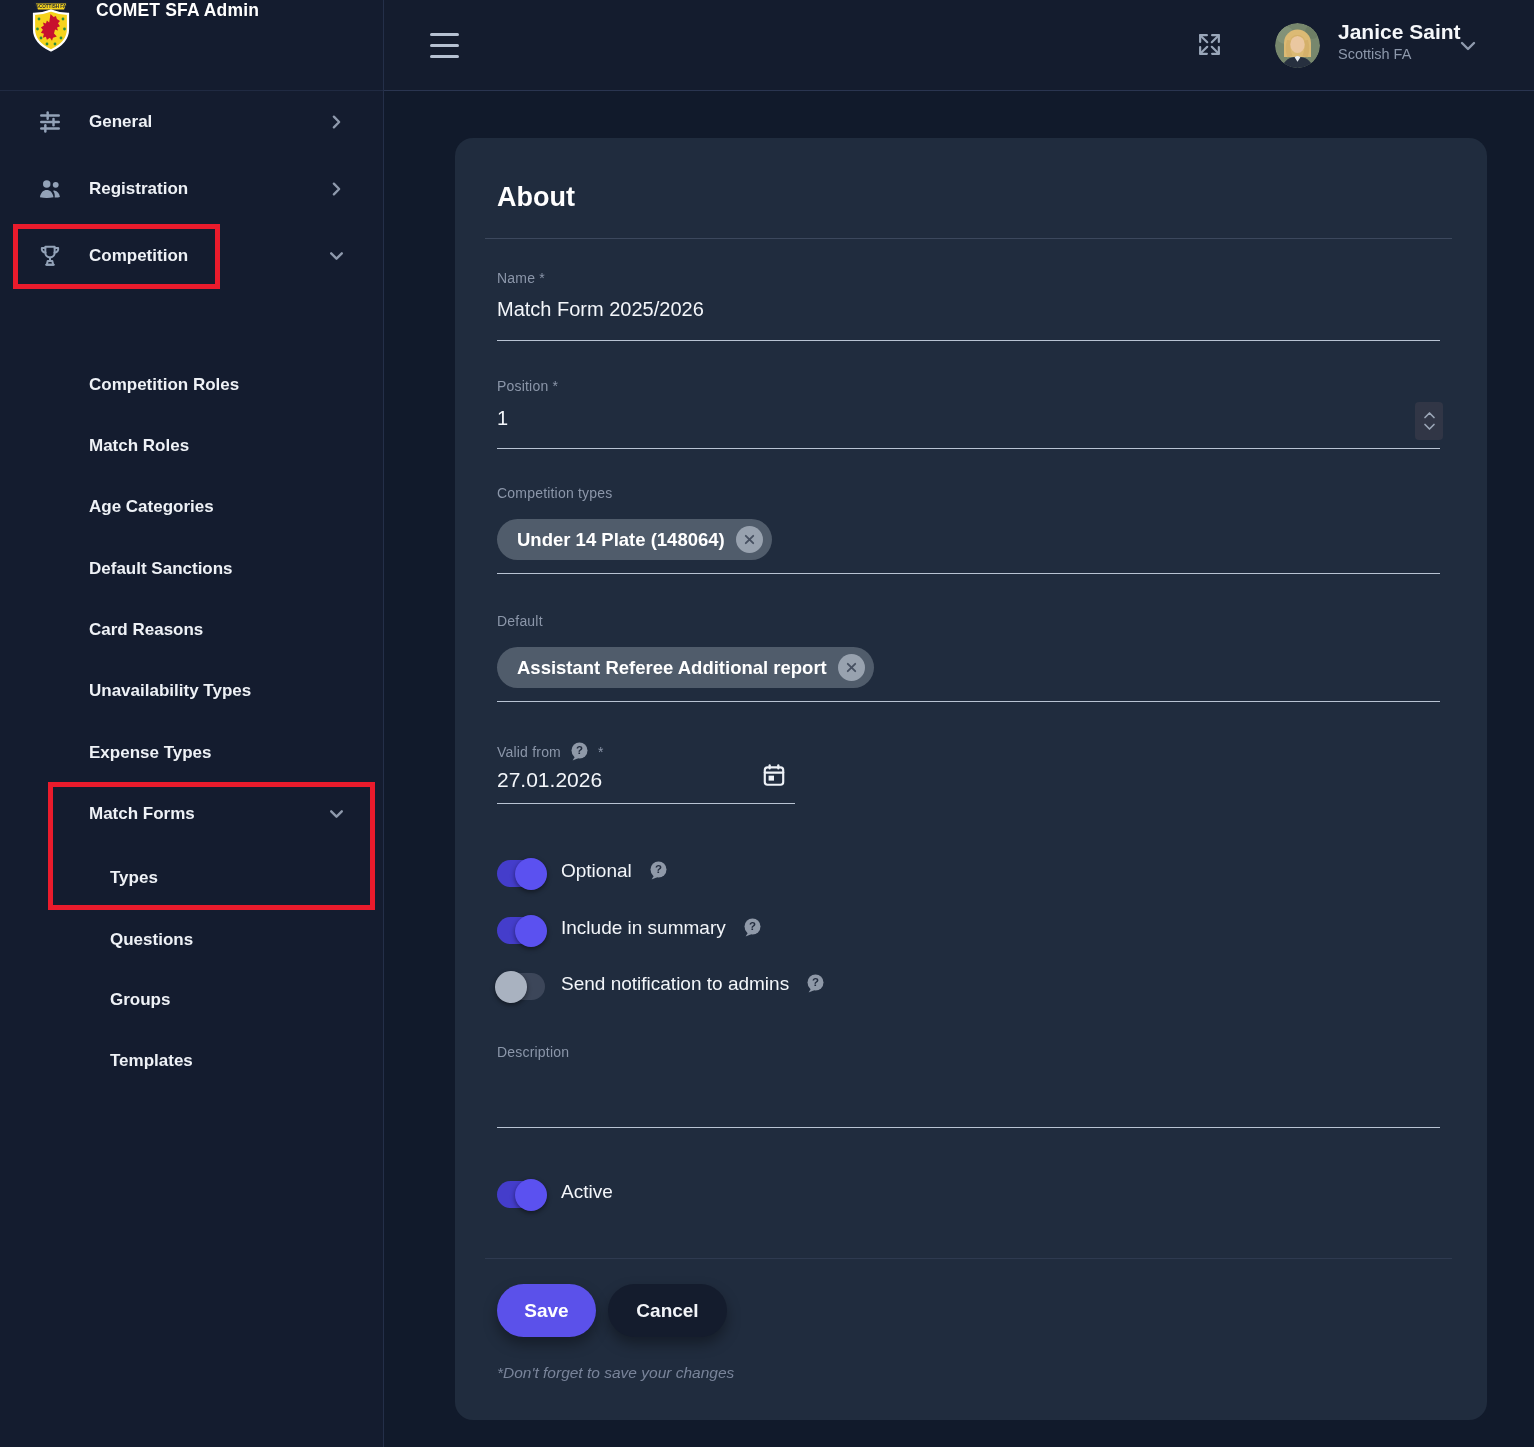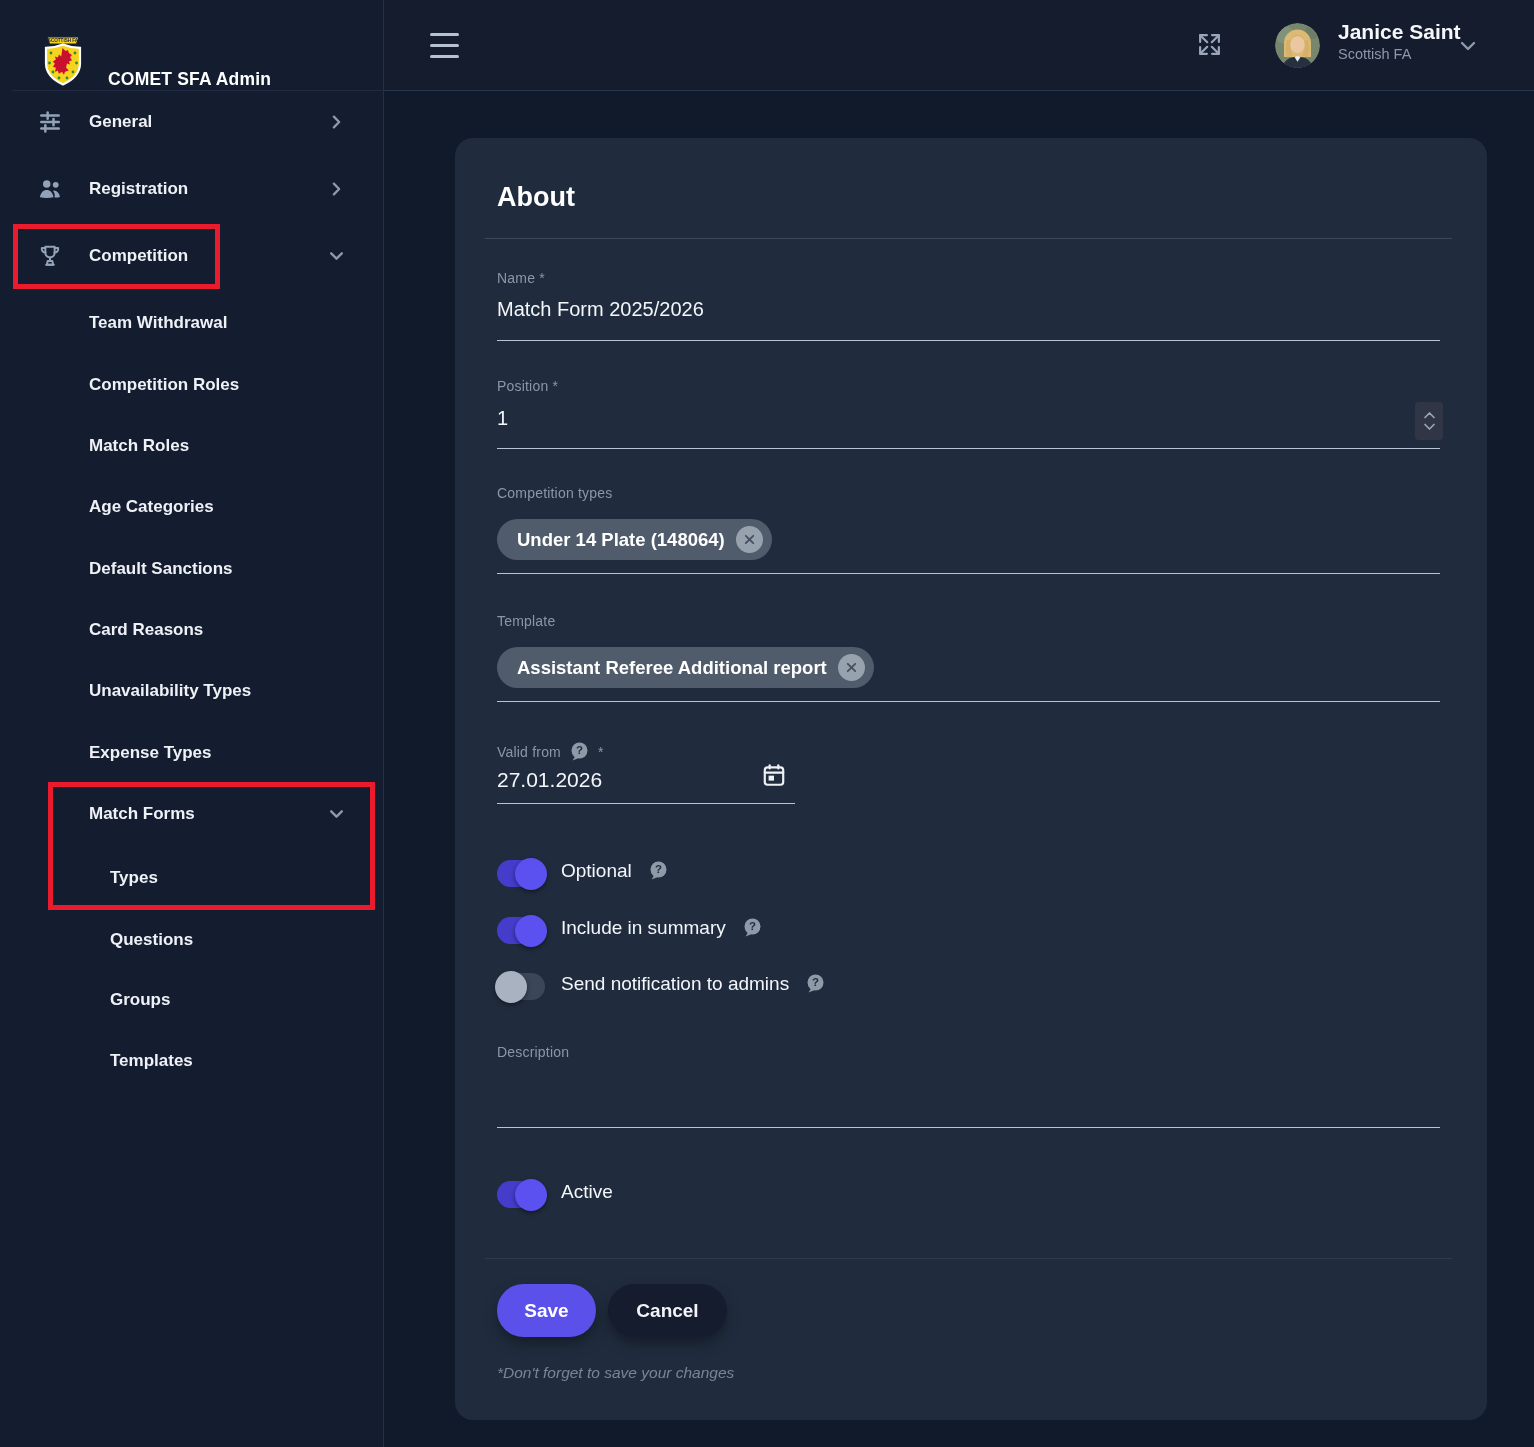--- a/index.html
+++ b/index.html
@@ -1,22 +1,22 @@
 <!DOCTYPE html>
 <html><head>
 <meta charset="utf-8">
 <style>
   html,body{margin:0;padding:0;background:#0d1424;}
   .stage{position:relative;width:1534px;height:1447px;background:#111a2b;overflow:hidden;
          font-family:"Liberation Sans","DejaVu Sans",sans-serif;-webkit-font-smoothing:antialiased;}
 
   
   .sidebar{position:absolute;left:0;top:0;width:383px;height:1447px;background:#141c2f;border-right:1px solid #242f49;}
-  .sb-header{position:absolute;left:12px;top:0;width:383px;height:91px;box-sizing:border-box;
-             border-bottom:1px solid #202a42;display:flex;align-items:flex-end;padding-left:26px;}
+  .sb-header{position:absolute;left:0;top:0;width:383px;height:91px;box-sizing:border-box;
+             border-bottom:1px solid #202a42;display:flex;align-items:flex-start;padding-left:26px;}
   .sb-logo{width:50px;height:56px;flex:0 0 auto;}
   .sb-title{margin-left:20px;font-size:17.5px;font-weight:700;color:#ffffff;letter-spacing:.2px;}
   .nav-row{position:absolute;left:0;width:383px;height:48px;cursor:pointer;}
   .nav-icon{position:absolute;left:36px;top:10px;width:28px;height:28px;}
   .nav-label{position:absolute;left:89px;top:50%;transform:translateY(-50%);
              font-size:17px;font-weight:600;color:#eef1f6;white-space:nowrap;}
   .lvl2 .nav-label{left:110px;}
   .nav-chev{position:absolute;right:38px;top:50%;transform:translateY(-50%);width:17px;height:17px;}
 
   
@@ -142,23 +142,20 @@
           </svg>
       </span>
       <span class="nav-label">Competition</span>
       <span class="nav-chev">
         <svg viewBox="0 0 16 16" width="17" height="17">
             <path d="M3 5.5l5 5 5-5" fill="none" stroke="#8e99ac" stroke-width="2.2" stroke-linecap="round" stroke-linejoin="round"></path>
           </svg>
       </span>
     </div>
 
-    <div class="nav-row lvl1" style="top:299px">
-      <span class="nav-label">Team Withdrawal</span>
-    </div>
     <div class="nav-row lvl1" style="top:361px">
       <span class="nav-label">Competition Roles</span>
     </div>
     <div class="nav-row lvl1" style="top:422px">
       <span class="nav-label">Match Roles</span>
     </div>
     <div class="nav-row lvl1" style="top:483px">
       <span class="nav-label">Age Categories</span>
     </div>
     <div class="nav-row lvl1" style="top:545px">
@@ -274,21 +271,21 @@
         <span>Under 14 Plate (148064)</span>
         <span class="chip-x">
           <svg viewBox="0 0 14 14" width="13" height="13">
               <path d="M3 3l8 8M11 3l-8 8" stroke="#465061" stroke-width="2" stroke-linecap="round"></path>
             </svg>
         </span>
       </span>
     </div>
     <div class="hline u-light" style="top:435px"></div>
 
-    <div class="abs fld-label" style="top:475px">Template</div>
+    <div class="abs fld-label" style="top:475px">Default</div>
     <div class="abs" style="top:509px">
       <span class="chip">
         <span>Assistant Referee Additional report</span>
         <span class="chip-x">
           <svg viewBox="0 0 14 14" width="13" height="13">
               <path d="M3 3l8 8M11 3l-8 8" stroke="#465061" stroke-width="2" stroke-linecap="round"></path>
             </svg>
         </span>
       </span>
     </div>

